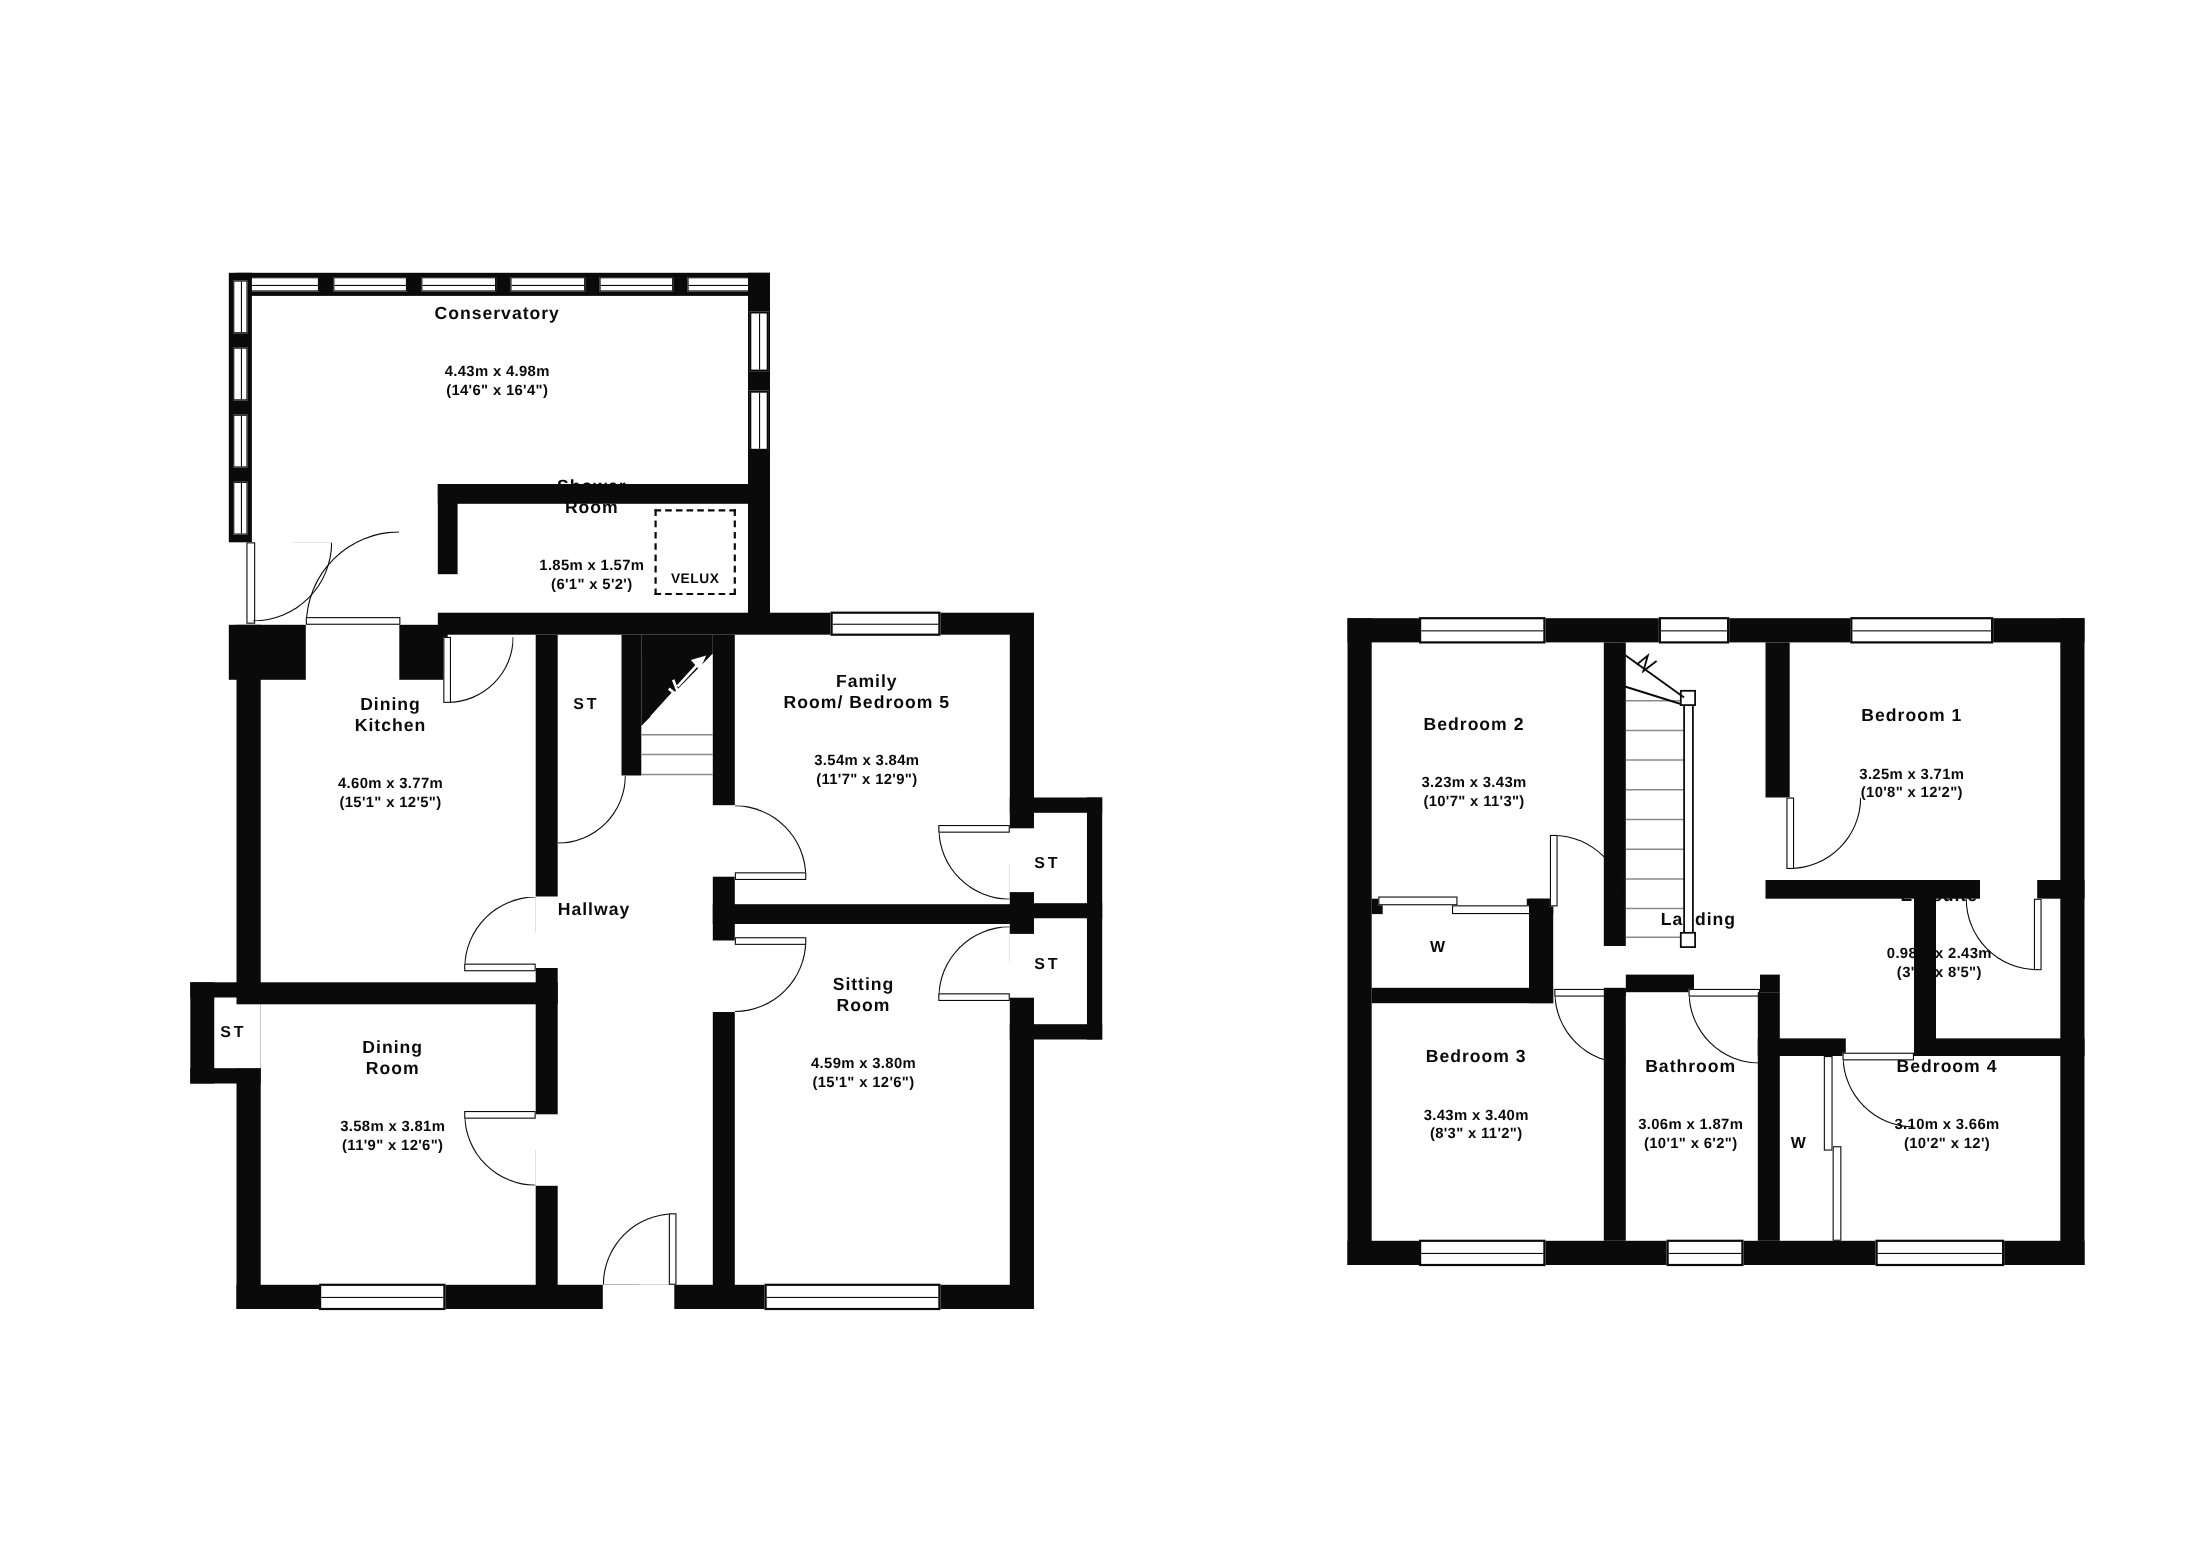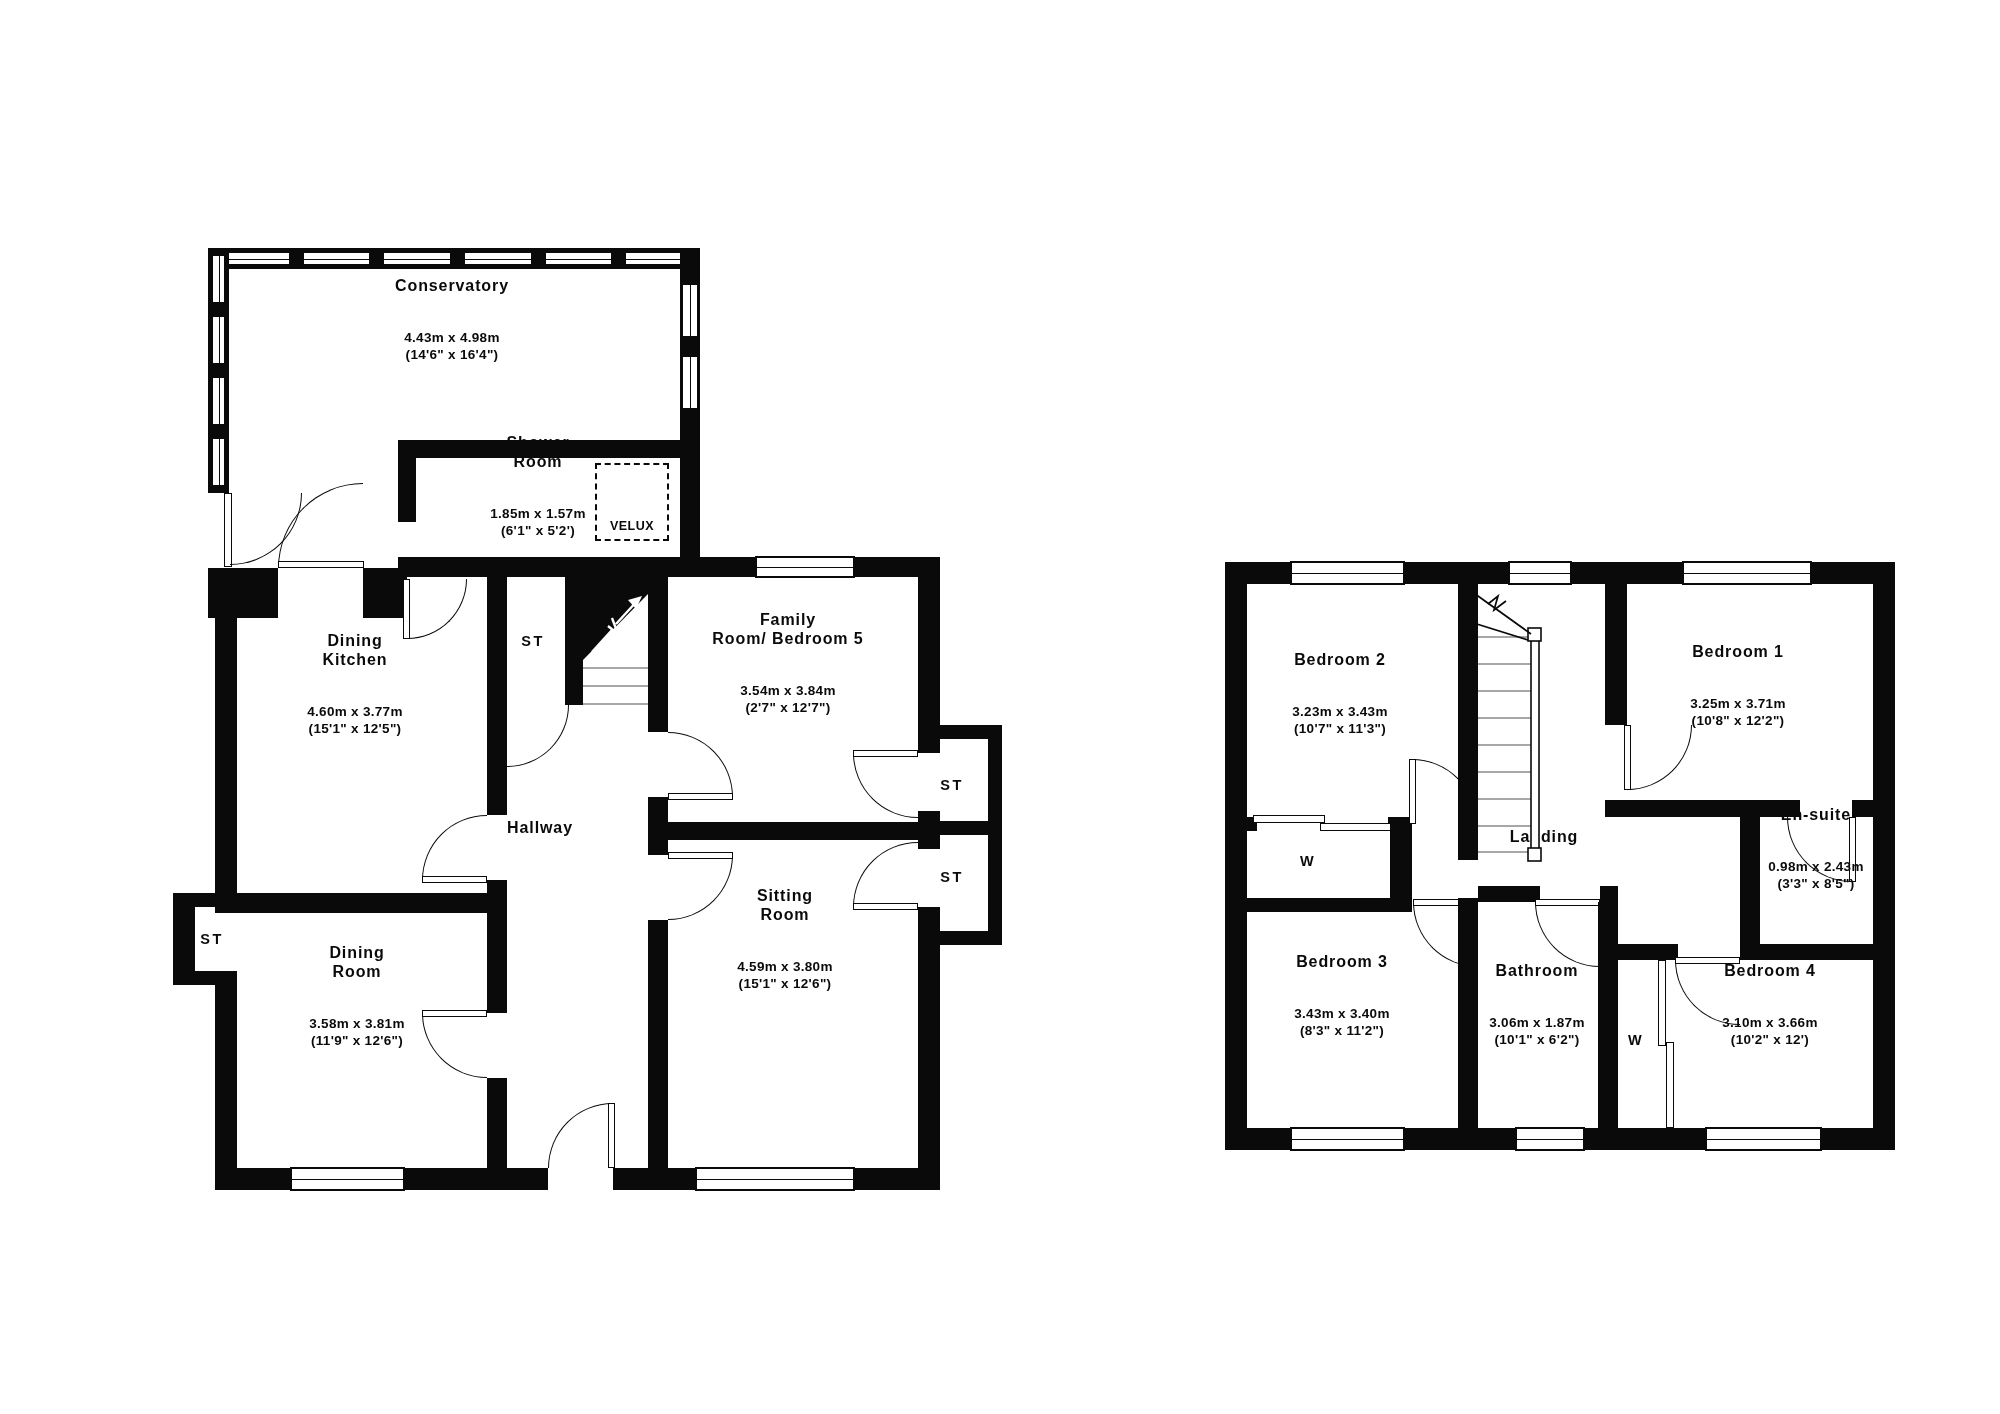--- a/index.html
+++ b/index.html
@@ -144,21 +144,21 @@
     <div class="lbl" style="left:355px;top:685px;">
       <span class="nm">Dining
 Kitchen</span>
       <span class="dm">4.60m x 3.77m
 (15'1" x 12'5")</span>
     </div>
     <div class="lbl" style="left:788px;top:664px;">
       <span class="nm">Family
 Room/ Bedroom 5</span>
       <span class="dm">3.54m x 3.84m
-(2'7" x 12'7")</span>
+(11'7" x 12'9")</span>
     </div>
     <div class="lbl" style="left:540px;top:828px;">
       <span class="nm">Hallway</span>
     </div>
     <div class="lbl" style="left:785px;top:940px;">
       <span class="nm">Sitting
 Room</span>
       <span class="dm">4.59m x 3.80m
 (15'1" x 12'6")</span>
     </div>
@@ -230,21 +230,21 @@
 (10'7" x 11'3")</span>
     </div>
     <div class="lbl" style="left:1738px;top:686px;">
       <span class="nm">Bedroom 1</span>
       <span class="dm">3.25m x 3.71m
 (10'8" x 12'2")</span>
     </div>
     <div class="lbl" style="left:1544px;top:837px;">
       <span class="nm">Landing</span>
     </div>
-    <div class="lbl" style="left:1816px;top:849px;">
+    <div class="lbl" style="left:1763px;top:849px;">
       <span class="nm">En-suite</span>
       <span class="dm">0.98m x 2.43m
 (3'3" x 8'5")</span>
     </div>
     <div class="lbl" style="left:1342px;top:996px;">
       <span class="nm">Bedroom 3</span>
       <span class="dm">3.43m x 3.40m
 (8'3" x 11'2")</span>
     </div>
     <div class="lbl" style="left:1537px;top:1005px;">

